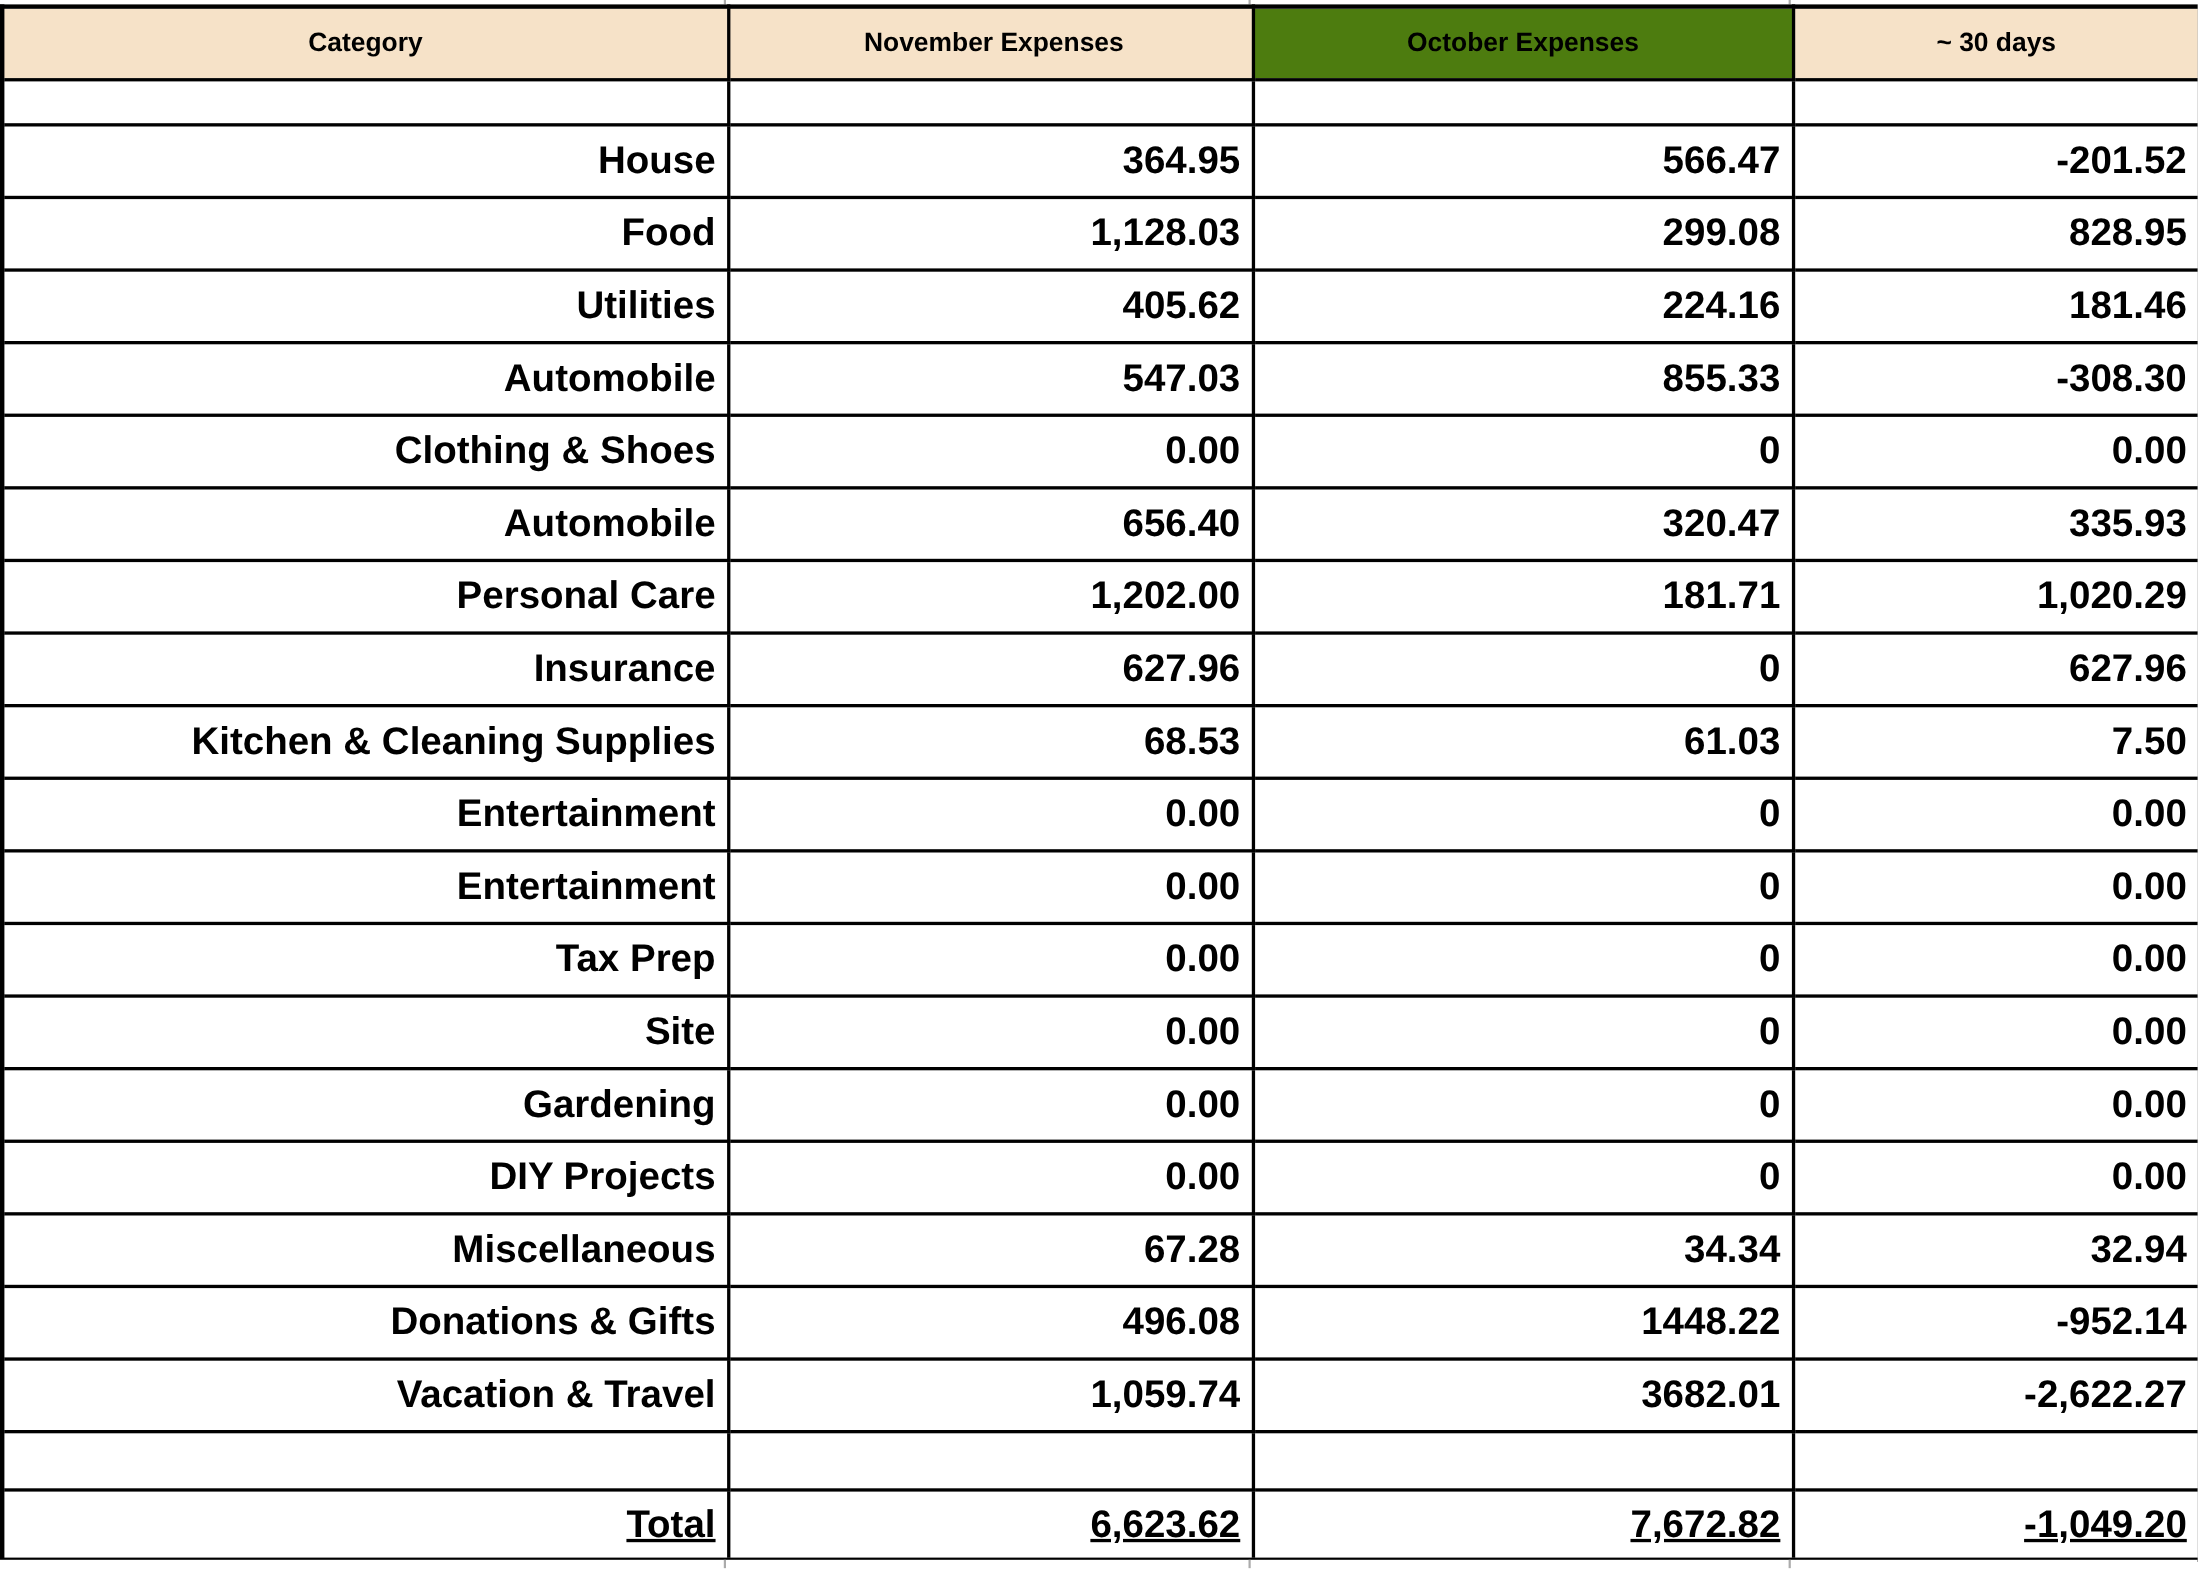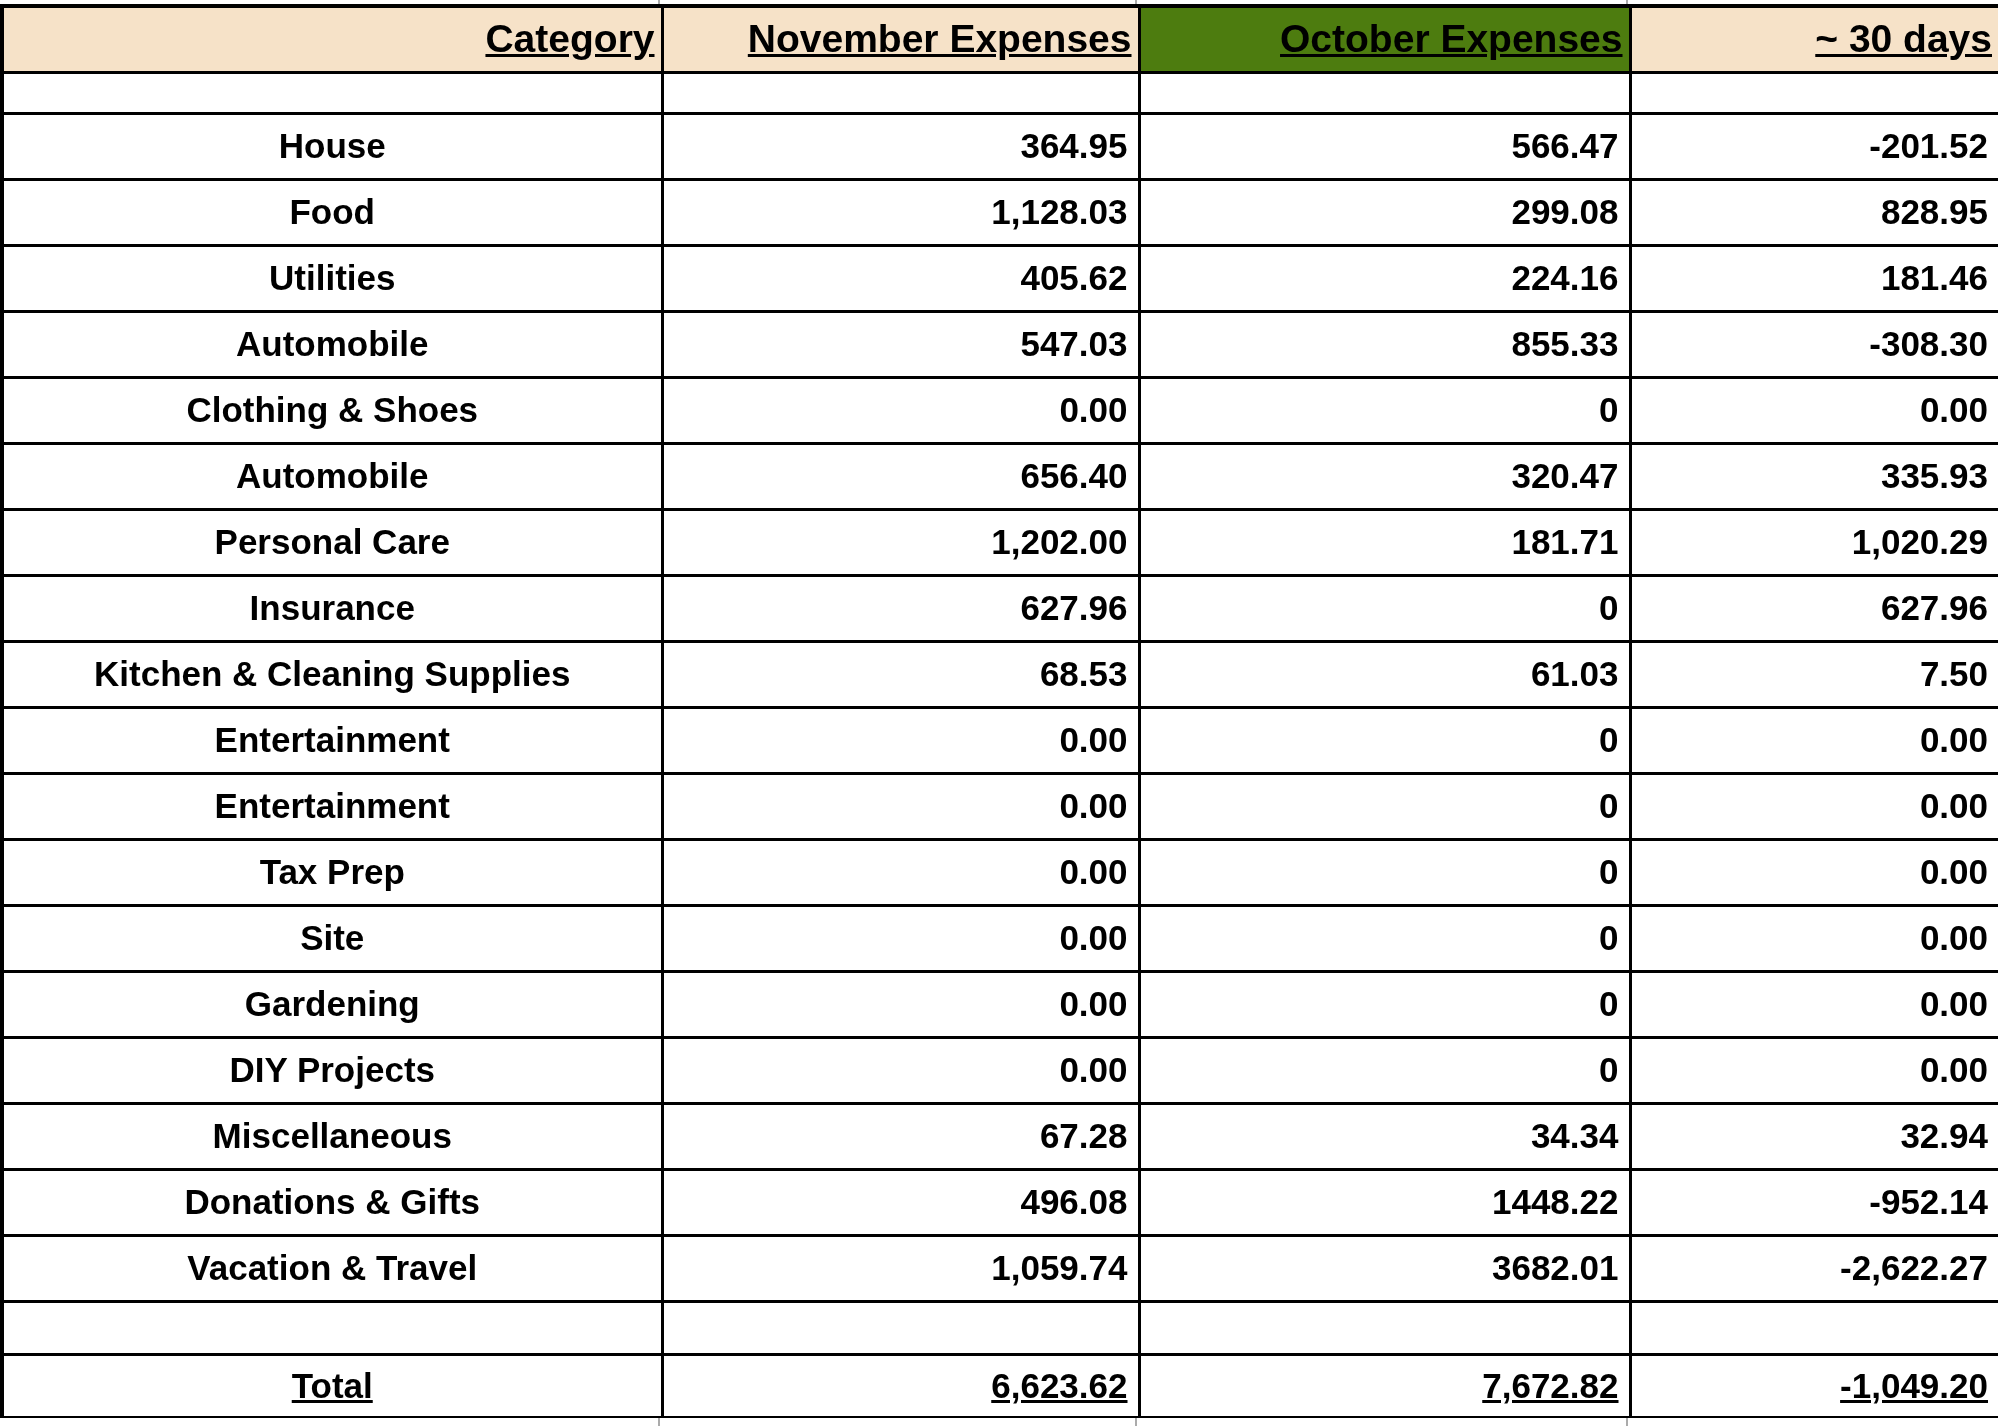--- a/index.html
+++ b/index.html
@@ -38,35 +38,34 @@
     table-layout: fixed;
     border: 4px solid #000000;
   }
   .expense-table th, .expense-table td {
     border: 3px solid #000000;
     overflow: hidden;
     white-space: nowrap;
     color: #000000;
   }
   .expense-table th {
-    font-size: 39px;
+    font-size: 24px;
     font-weight: bold;
-    text-align: right;
+    text-align: center;
     vertical-align: middle;
     height: 60px;
     padding: 0 6px;
-    text-decoration: underline;
   }
   .expense-table td {
     font-size: 35px;
     font-weight: bold;
     vertical-align: middle;
     padding: 0 10px;
   }
-  td.cat { text-align: center; }
+  td.cat { text-align: right; }
   td.num { text-align: right; }
   tr.row-header    { height: 66px; }
   tr.row-spacer-1 td { height: 38px; }
   tr.row-data td     { height: 63px; }
   tr.row-spacer-2 td { height: 50px; }
   tr.row-total td    { height: 60px; text-decoration: underline; }
 </style>
 </head>
 <body>
 

